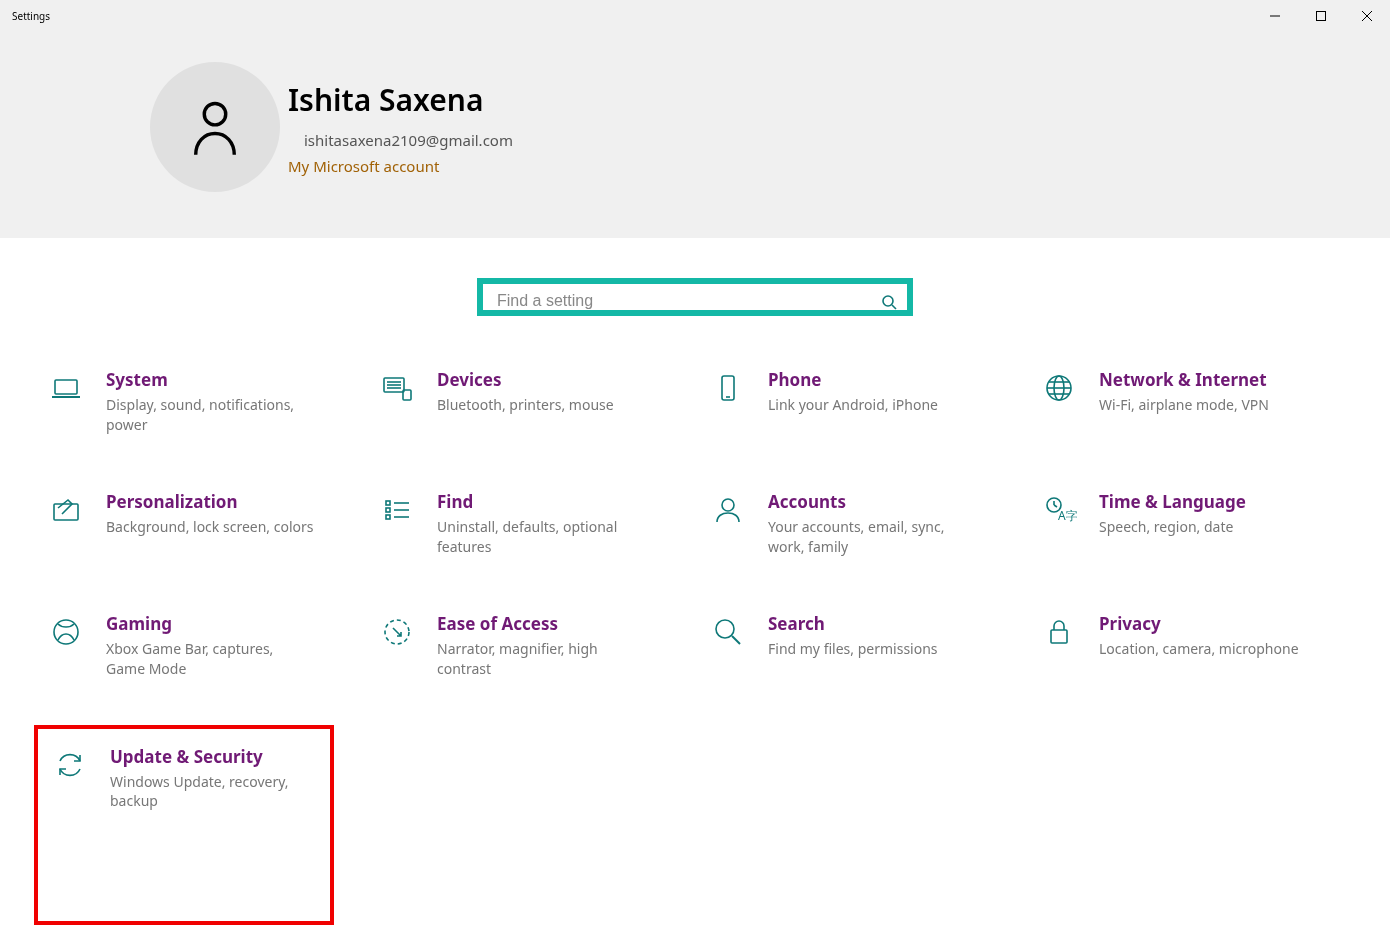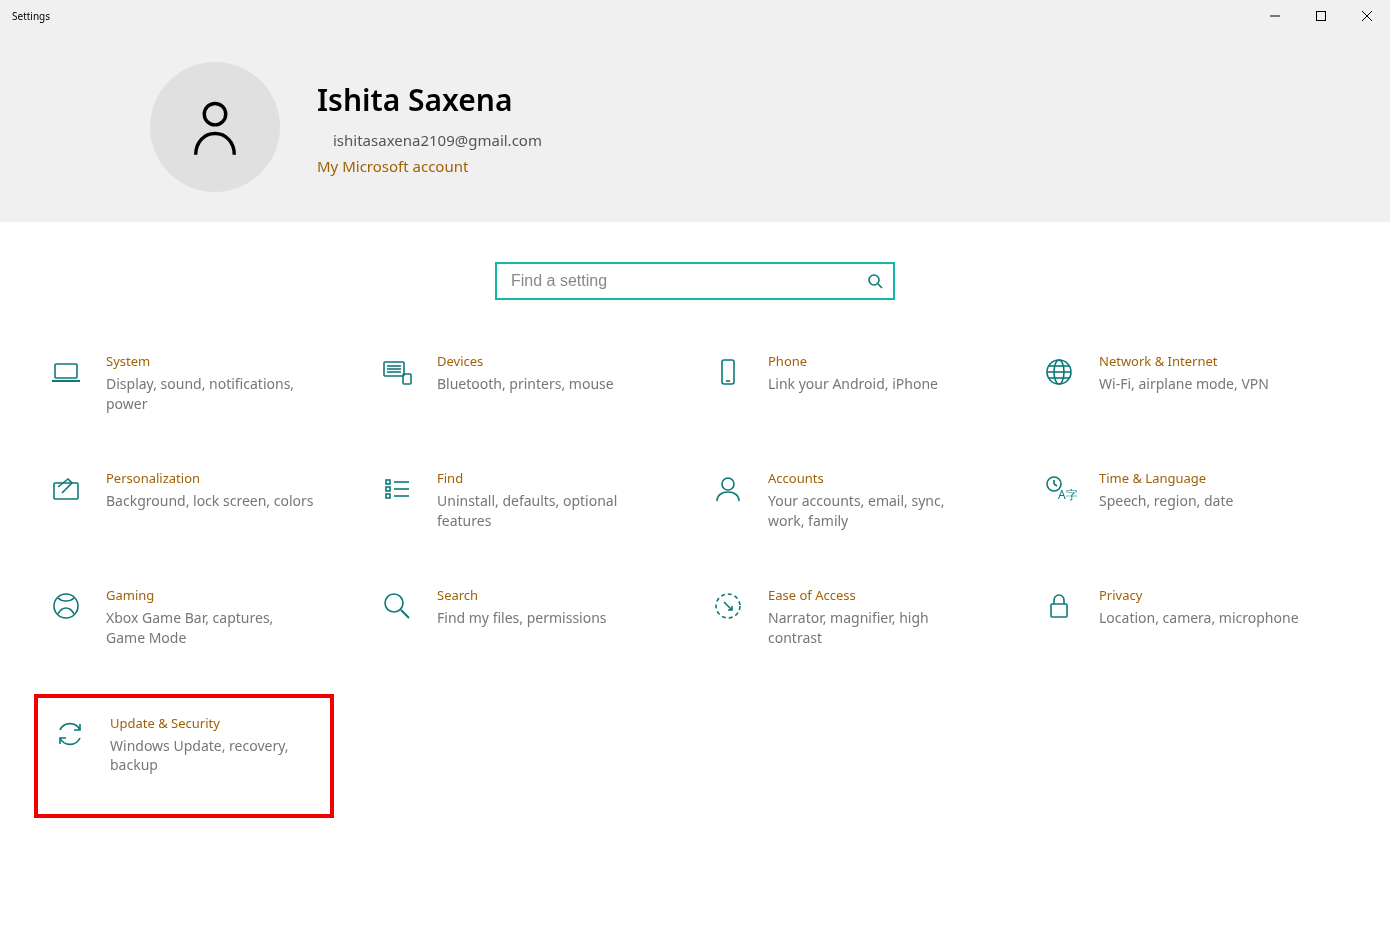--- a/index.html
+++ b/index.html
@@ -29,24 +29,24 @@
     .win-btn {
       width: 46px;
       height: 100%;
       display: flex;
       align-items: center;
       justify-content: center;
       cursor: pointer;
     }
     .header-area {
       background: #f0f0f0;
-      padding: 30px 0 30px 150px;
-      display: flex;
-      align-items: center;
-      gap: 37px;
+      padding: 30px 0 46px 150px;
+      display: flex;
+      align-items: center;
+      gap: 8px;
     }
     .avatar {
       width: 130px;
       height: 130px;
       border-radius: 50%;
       background: #e0e0e0;
       display: flex;
       align-items: center;
       justify-content: center;
     }
@@ -54,25 +54,25 @@
     .user-name { font-size: 30px; font-weight: 600; color: #000; }
     .user-email { font-size: 15px; color: #555; margin-top: 6px; margin-left: 16px; }
     .user-link { font-size: 15px; color: #a16207; cursor: pointer; margin-top: 2px; }
     .search-area {
       display: flex;
       justify-content: center;
       padding: 40px 0 50px 0;
       background: #fff;
     }
     .search-box {
-      width: 400px;
+      width: 436px;
       height: 38px;
-      border: 2px solid #14b8a6;
-      display: flex;
-      align-items: center;
+      border: 6px solid #14b8a6;
+      display: flex;
+      align-items: flex-end;
       padding: 0 10px 0 14px;
       background: #fff;
     }
     .search-input {
       flex: 1;
       border: none;
       outline: none;
       font-size: 16px;
       color: #333;
       background: transparent;
@@ -101,29 +101,29 @@
       width: 36px;
       min-width: 36px;
       height: 36px;
       display: flex;
       align-items: center;
       justify-content: center;
       color: #0e7878;
       margin-top: 2px;
     }
     .tile-text { display: flex; flex-direction: column; max-width: 210px; }
-    .tile-title { font-size: 13px; color: #a16207; margin-bottom: 4px; }
+    .tile-title { font-size: 17px; color: #701a75; margin-bottom: 4px; font-weight: bold; }
     .tile-desc { font-size: 14px; color: #777; line-height: 1.4; }
     .highlight {
       border: 4px solid #f00000;
       padding: 14px;
       margin-left: -14px;
       margin-top: -8px;
       width: 300px;
-      height: 124px;
+      height: 200px;
     }
     svg { stroke: currentColor; fill: none; stroke-width: 1.6; }
   </style>
 </head>
 <body>
 
 <div class="titlebar">
   <span class="title-text">Settings</span>
   <div class="window-controls">
     <div class="win-btn">
@@ -299,40 +299,40 @@
     </div>
     <div class="tile-text">
       <div class="tile-title">Gaming</div>
       <div class="tile-desc">Xbox Game Bar, captures, Game Mode</div>
     </div>
   </div>
 
   <div class="tile">
     <div class="tile-icon">
       <svg width="36" height="36" viewBox="0 0 36 36">
+          <circle cx="18" cy="18" r="12" stroke-dasharray="4 3"></circle>
+          <path d="M14 14 L22 22 M18 22 L22 22 L22 18"></path>
+        </svg>
+    </div>
+    <div class="tile-text">
+      <div class="tile-title">Ease of Access</div>
+      <div class="tile-desc">Narrator, magnifier, high contrast</div>
+    </div>
+  </div>
+
+  <div class="tile">
+    <div class="tile-icon">
+      <svg width="36" height="36" viewBox="0 0 36 36">
           <circle cx="15" cy="15" r="9"></circle>
           <line x1="22" y1="22" x2="30" y2="30" stroke-width="2"></line>
         </svg>
     </div>
     <div class="tile-text">
       <div class="tile-title">Search</div>
       <div class="tile-desc">Find my files, permissions</div>
-    </div>
-  </div>
-
-  <div class="tile">
-    <div class="tile-icon">
-      <svg width="36" height="36" viewBox="0 0 36 36">
-          <circle cx="18" cy="18" r="12" stroke-dasharray="4 3"></circle>
-          <path d="M14 14 L22 22 M18 22 L22 22 L22 18"></path>
-        </svg>
-    </div>
-    <div class="tile-text">
-      <div class="tile-title">Ease of Access</div>
-      <div class="tile-desc">Narrator, magnifier, high contrast</div>
     </div>
   </div>
 
   <div class="tile">
     <div class="tile-icon">
       <svg width="36" height="36" viewBox="0 0 36 36">
           <rect x="10" y="16" width="16" height="13" rx="1"></rect>
           <path d="M13 16 v-4 a5 5 0 0 1 10 0 v4"></path>
         </svg>
     </div>

